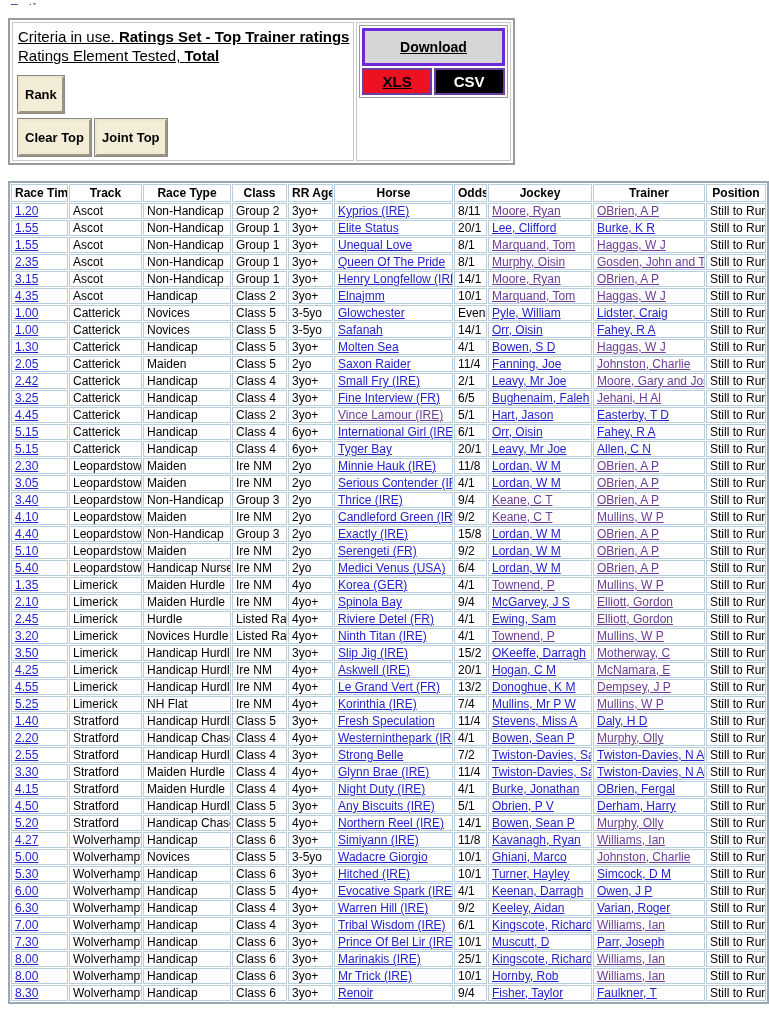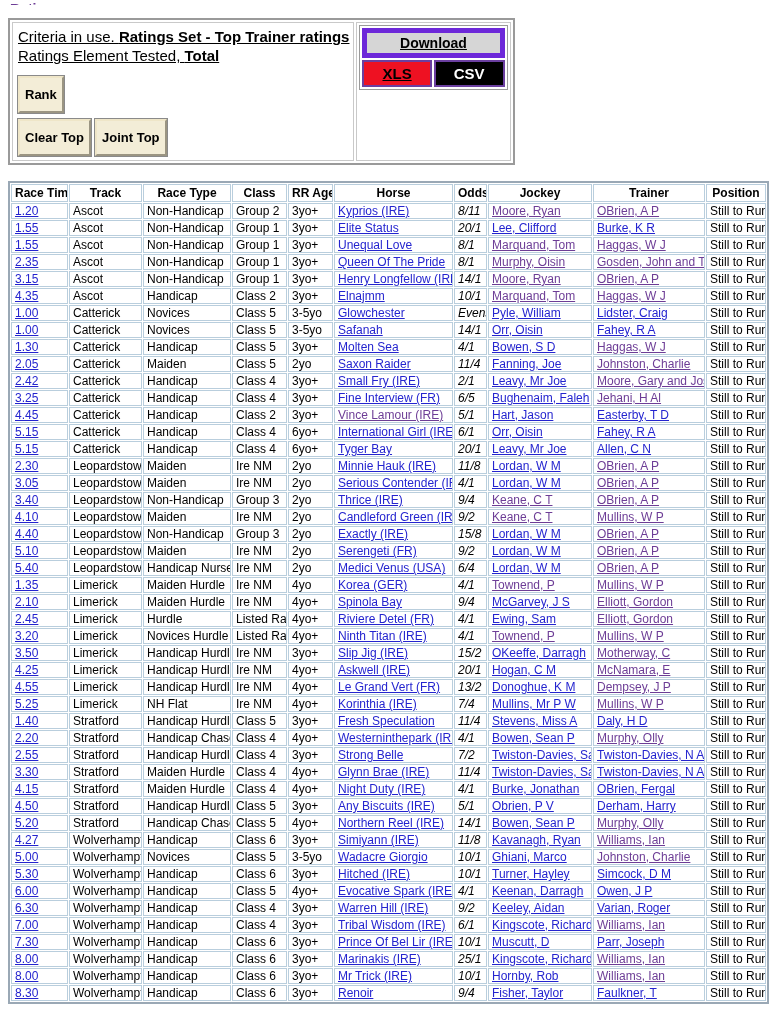--- a/index.html
+++ b/index.html
@@ -17,35 +17,35 @@
   table.criteria-box > tbody > tr > td{border:1px solid #c9c9c9;vertical-align:top;}
   td.crit-cell{width:282px;padding:4px 4px 4px 5px;font-size:15px;}
   .crit-line{line-height:19px;white-space:nowrap;}
   .btn-row{margin-top:6px;}
   .btn-row.first{margin-top:11px;}
   button.classic{font-family:"Liberation Sans",sans-serif;font-size:13px;font-weight:bold;
     color:#000;background:#f3edd7;border:2px outset #efe6c8;outline:1px solid #8a8a8a;
     padding:9px 5px;margin-right:4px;cursor:pointer;}
   td.dl-cell{width:186px;padding:2px;}
   table.dl-table{border-collapse:separate;border-spacing:2px;width:100%;border:1px solid #9a9a9a;}
-  table.dl-table th{background:#d6d6d6;border:5px solid #6d28d9;font-size:14px;font-weight:bold;
-    text-align:center;padding:2px;}
+  table.dl-table th{background:#d6d6d6;border:3px solid #6d28d9;font-size:14px;font-weight:bold;
+    text-align:center;padding:8px;}
   table.dl-table td{width:50%;text-align:center;font-size:15px;font-weight:bold;padding:3px 18px;
     border:2px solid #6b3fa0;cursor:pointer;}
   td.xls{background:#ee1122;color:#000;}
   td.csv{background:#000000;color:#ffffff;}
 
   
   table.main{margin-top:16px;table-layout:fixed;width:757px;border-collapse:separate;
     border-spacing:1px;border:2px solid #9aa8b5;background:#fff;}
   table.main th, table.main td{border:1px solid #b9cedd;font-size:12px;height:14px;
     line-height:14px;padding:0 3px;white-space:nowrap;overflow:hidden;background:#fff;}
   table.main th{font-weight:bold;text-align:center;height:16px;line-height:16px;}
   td.c{text-align:left;}
-  td.odds{padding:0 1px;font-style:italic;}
+  td.odds{padding:0 1px;}
   a.lnk{color:#2424cf;text-decoration:underline;cursor:pointer;}
   a.vis{color:#6d3d96;text-decoration:underline;cursor:pointer;}
 </style>
 </head>
 <body>
 
 <div class="page">
 
   <div class="top-link-clip">
     <a href="#">Ratings page</a>

